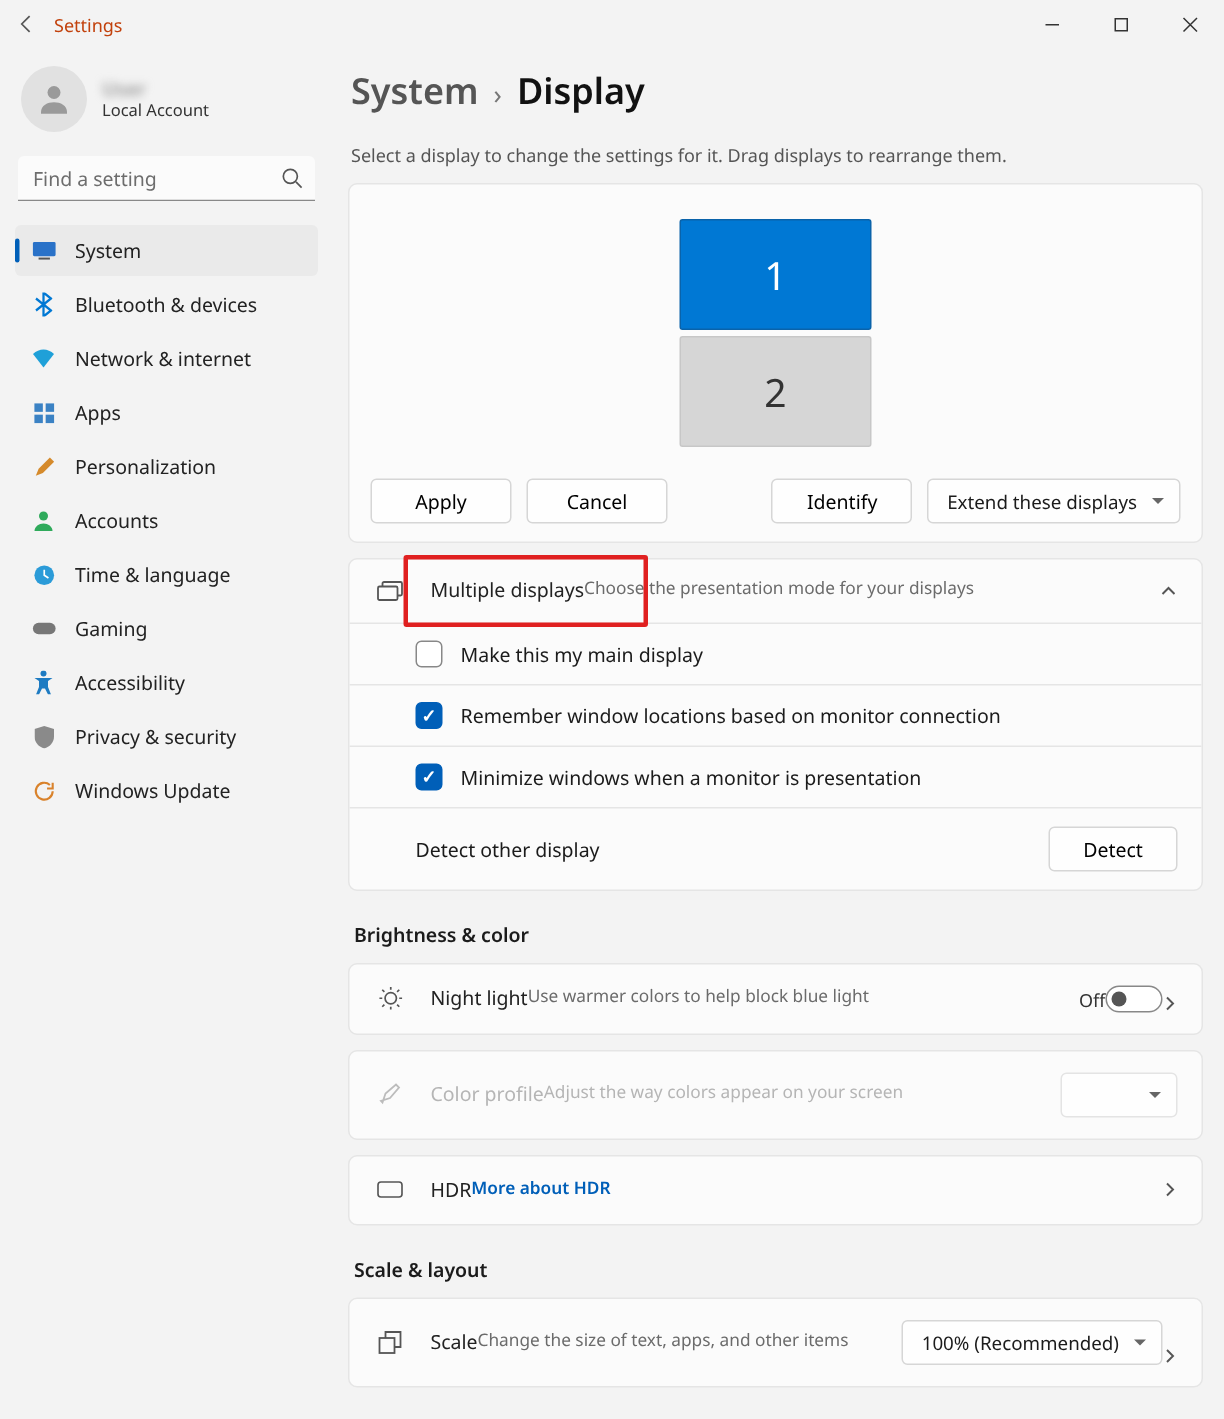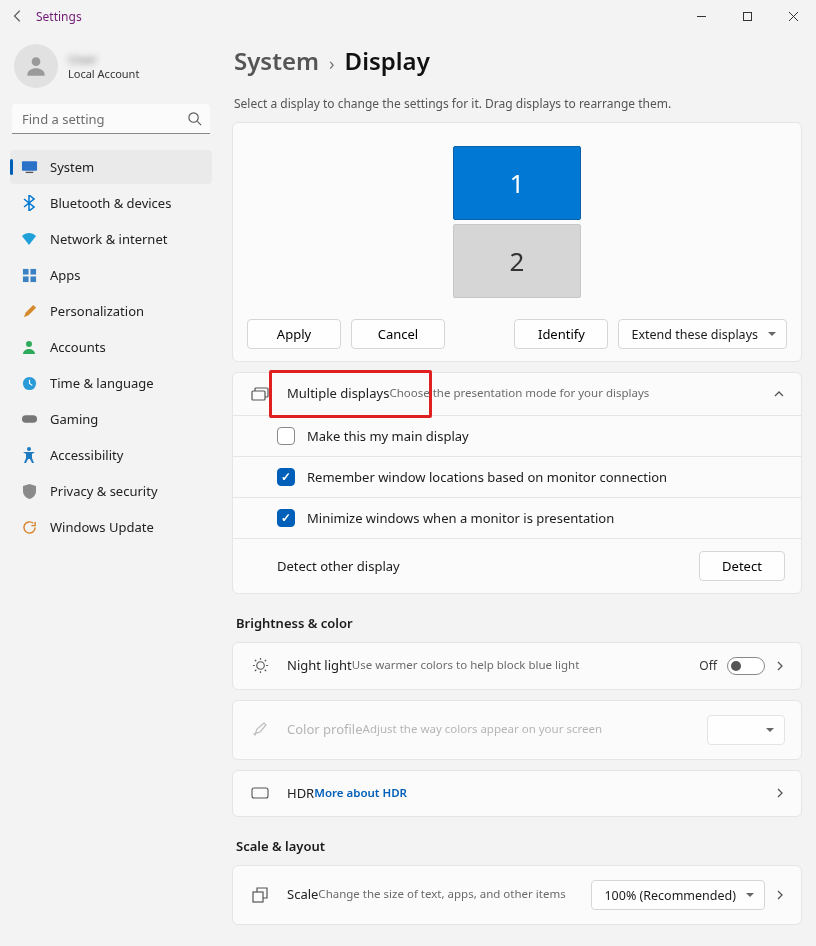--- a/index.html
+++ b/index.html
@@ -12,21 +12,21 @@
     --accent2:#005fb8;
     --sel:#eaeaea;
   }
   *{box-sizing:border-box;font-family:"Segoe UI",system-ui,sans-serif;}
   html,body{margin:0;padding:0;}
   body{width:816px;height:946px;background:var(--bg);color:var(--text);font-size:13px;overflow:hidden;position:relative;}
 
   
   .titlebar{height:32px;display:flex;align-items:center;}
   .titlebar .back{width:36px;display:flex;justify-content:center;align-items:center;color:#555;}
-  .titlebar .title{font-size:12px;color:#701a75;}
+  .titlebar .title{font-size:12px;color:#c2410c;}
   .winctrls{margin-left:auto;display:flex;}
   .winctrls .ctrl{width:46px;height:32px;display:flex;align-items:center;justify-content:center;color:#333;}
 
   .app{display:flex;height:calc(100% - 32px);}
 
   
   .nav{width:222px;padding:6px 10px 10px 10px;display:flex;flex-direction:column;gap:6px;}
   .userrow{display:flex;align-items:center;gap:10px;padding:6px 4px 10px 4px;}
   .avatar{width:44px;height:44px;border-radius:50%;background:#e1e1e1;display:flex;align-items:center;justify-content:center;}
   .userinfo{display:flex;flex-direction:column;line-height:1.2;}
@@ -88,21 +88,21 @@
 
   .detectrow{border-top:1px solid var(--border);padding:12px 16px 12px 44px;display:flex;align-items:center;}
   .detectrow .btn{margin-left:auto;min-width:86px;}
 
   .section{font-size:13px;font-weight:600;margin:20px 0 4px 4px;}
 
   .row{display:flex;align-items:center;padding:14px 16px;gap:16px;}
   .row .cicon{width:22px;display:flex;justify-content:center;color:#555;}
   .toggle{width:38px;height:18px;border:1.2px solid #888;border-radius:10px;position:relative;background:#fff;}
   .toggle::after{content:"";position:absolute;left:3px;top:3px;width:10px;height:10px;border-radius:50%;background:#555;}
-  .rowright{margin-left:auto;display:flex;align-items:center;gap:10px;}
+  .rowright{margin-left:auto;display:flex;align-items:flex-end;}
   .off{font-size:12px;color:#333;}
   .ddslim{height:30px;min-width:150px;border:1px solid #d6d6d6;background:#fefefe;border-radius:4px;font-size:12.5px;padding:0 28px 0 12px;position:relative;display:inline-flex;align-items:center;}
   .ddslim::after{content:"";position:absolute;right:10px;top:12px;border:4px solid transparent;border-top-color:#666;}
 
   .card.disabled .t1,.card.disabled .t2{color:#b5b5b5;}
   .card.disabled .cicon{color:#c0c0c0;}
   .card.disabled .ddslim{color:#bbb;border-color:#e4e4e4;}
 
   svg{display:block;}
 </style>

